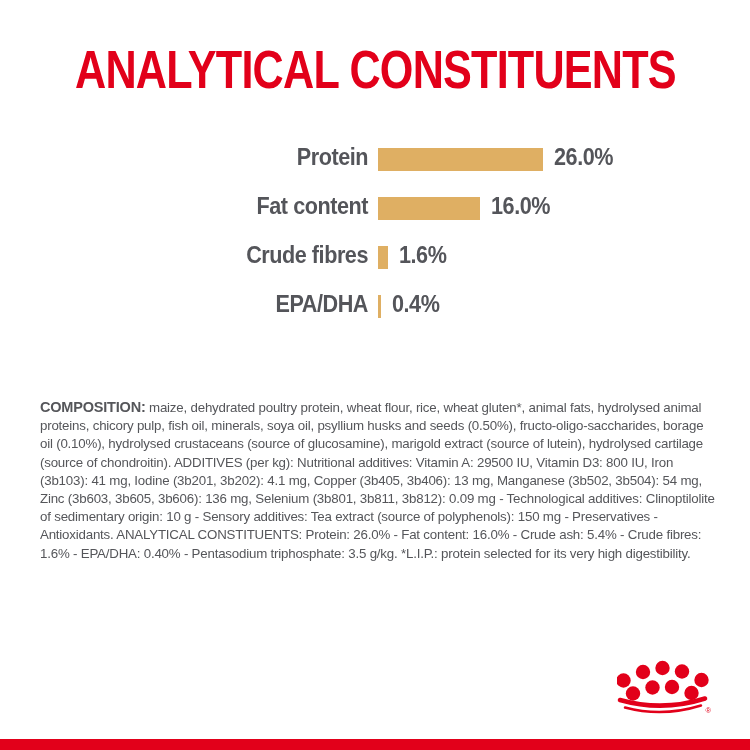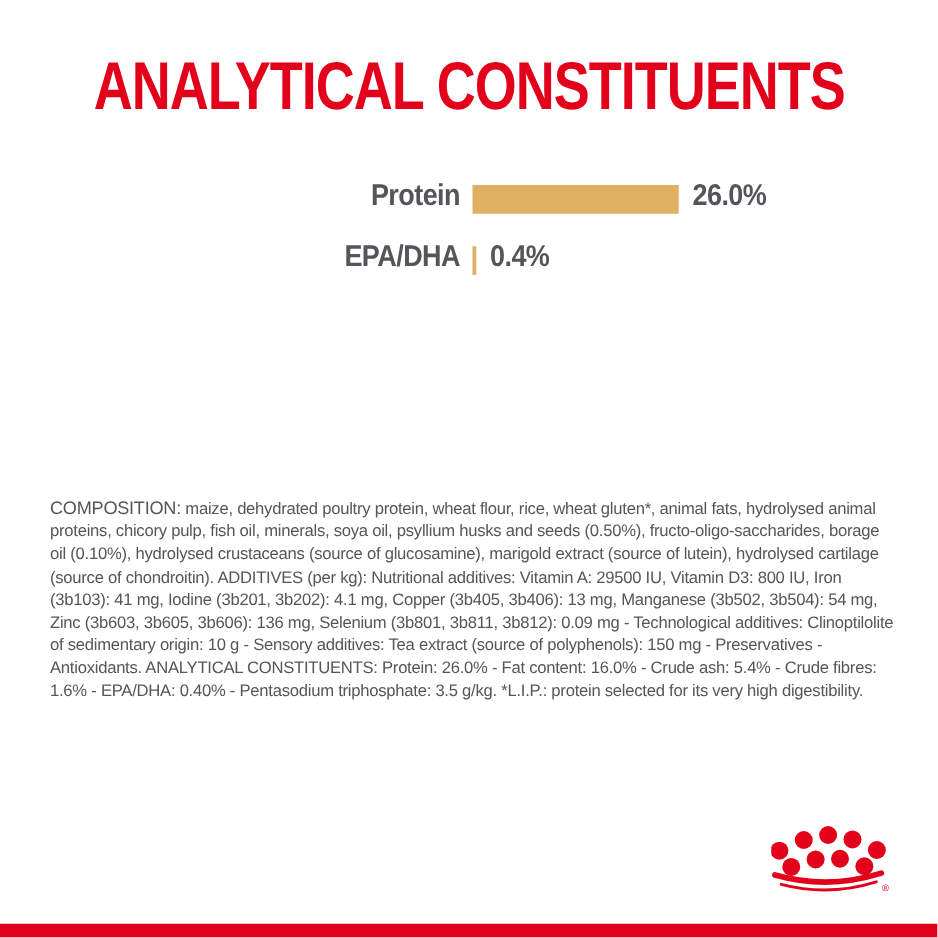--- a/index.html
+++ b/index.html
@@ -67,21 +67,21 @@
     position: absolute;
     top: 398px;
     left: 40px;
     width: 678px;
     font-size: 13.3px;
     line-height: 18.2px;
     letter-spacing: -0.2px;
     text-align: left;
   }
   .composition .comp-heading {
-    font-weight: normal;
+    font-weight: bold;
     font-size: 14.5px;
   }
 
   
   .crown {
     position: absolute;
     top: 647px;
     left: 617px;
     width: 96px;
     height: 68px;
@@ -101,20 +101,30 @@
 
 <h1 class="title" style="color: rgb(226, 0, 26);">ANALYTICAL CONSTITUENTS</h1>
 
 <div class="chart">
     <div class="chart-row">
       <div class="chart-label" style="color: rgb(84, 85, 90);">Protein</div>
       <div class="chart-bar" style="width: 165.1px; background: rgb(223, 175, 99);"></div>
       <div class="chart-value" style="color: rgb(84, 85, 90);">26.0%</div>
     </div>
     <div class="chart-row">
+      <div class="chart-label" style="color: rgb(84, 85, 90);">Fat content</div>
+      <div class="chart-bar" style="width: 101.6px; background: rgb(223, 175, 99);"></div>
+      <div class="chart-value" style="color: rgb(84, 85, 90);">16.0%</div>
+    </div>
+    <div class="chart-row">
+      <div class="chart-label" style="color: rgb(84, 85, 90);">Crude fibres</div>
+      <div class="chart-bar" style="width: 10.2px; background: rgb(223, 175, 99);"></div>
+      <div class="chart-value" style="color: rgb(84, 85, 90);">1.6%</div>
+    </div>
+    <div class="chart-row">
       <div class="chart-label" style="color: rgb(84, 85, 90);">EPA/DHA</div>
       <div class="chart-bar" style="width: 2.5px; background: rgb(223, 175, 99);"></div>
       <div class="chart-value" style="color: rgb(84, 85, 90);">0.4%</div>
     </div>
   </div>
 
 <p class="composition" style="color: rgb(85, 86, 90);"><span class="comp-heading">COMPOSITION:</span><span> maize, dehydrated poultry protein, wheat flour, rice, wheat gluten*, animal fats, hydrolysed animal proteins, chicory pulp, fish oil, minerals, soya oil, psyllium husks and seeds (0.50%), fructo-oligo-saccharides, borage oil (0.10%), hydrolysed crustaceans (source of glucosamine), marigold extract (source of lutein), hydrolysed cartilage (source of chondroitin). ADDITIVES (per kg): Nutritional additives: Vitamin A: 29500 IU, Vitamin D3: 800 IU, Iron (3b103): 41 mg, Iodine (3b201, 3b202): 4.1 mg, Copper (3b405, 3b406): 13 mg, Manganese (3b502, 3b504): 54 mg, Zinc (3b603, 3b605, 3b606): 136 mg, Selenium (3b801, 3b811, 3b812): 0.09 mg - Technological additives: Clinoptilolite of sedimentary origin: 10 g - Sensory additives: Tea extract (source of polyphenols): 150 mg - Preservatives - Antioxidants. ANALYTICAL CONSTITUENTS: Protein: 26.0% - Fat content: 16.0% - Crude ash: 5.4% - Crude fibres: 1.6% - EPA/DHA: 0.40% - Pentasodium triphosphate: 3.5 g/kg. *L.I.P.: protein selected for its very high digestibility.</span></p>
 
 <svg class="crown" viewBox="0 0 96 68" xmlns="http://www.w3.org/2000/svg" aria-hidden="true" style="color: rgb(226, 0, 26);">
   <g fill="currentColor">

